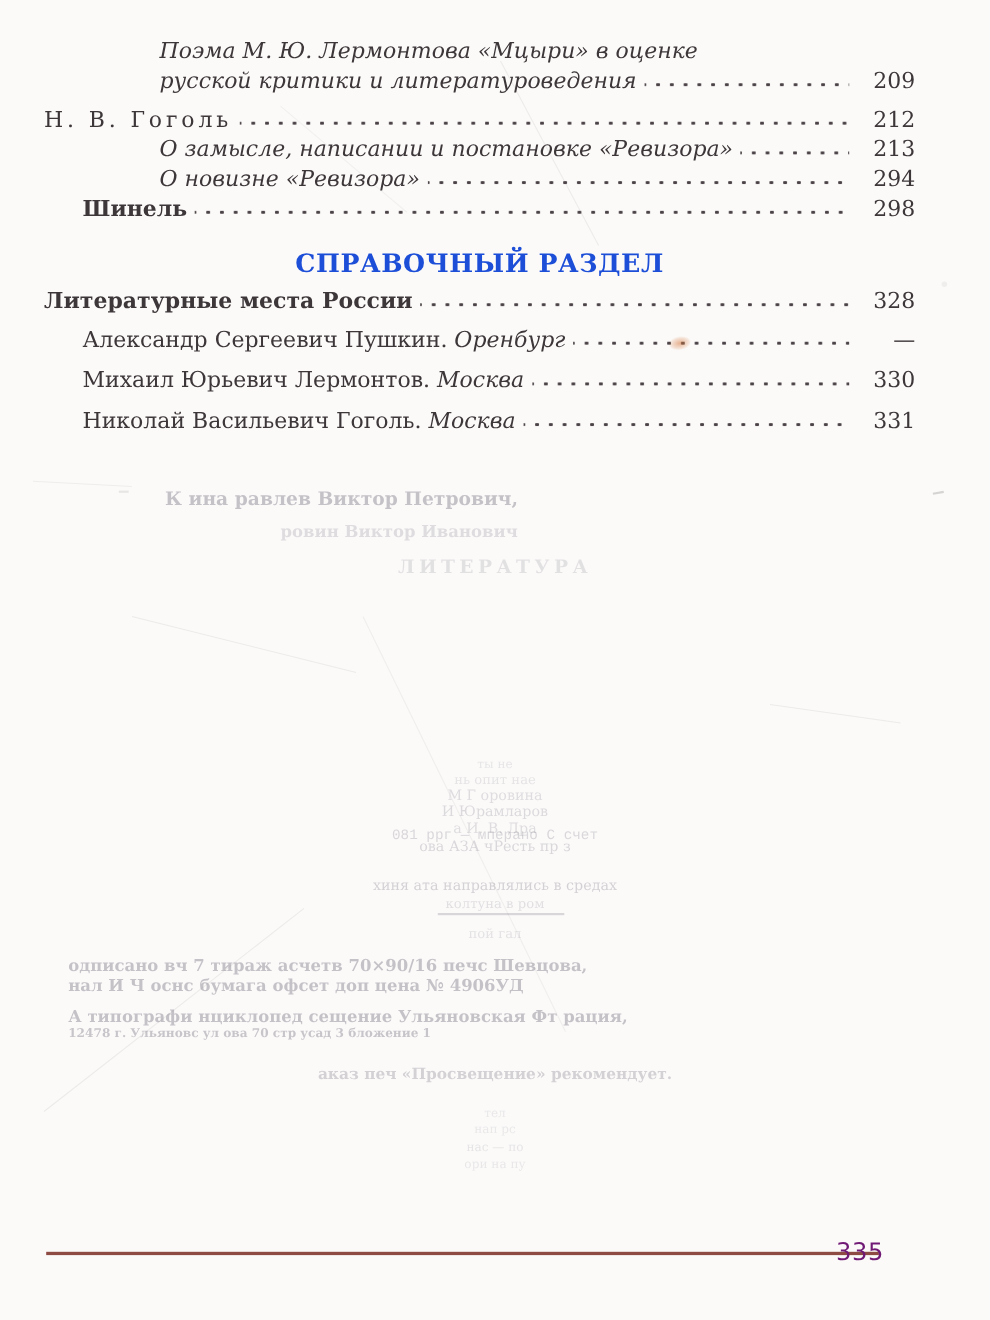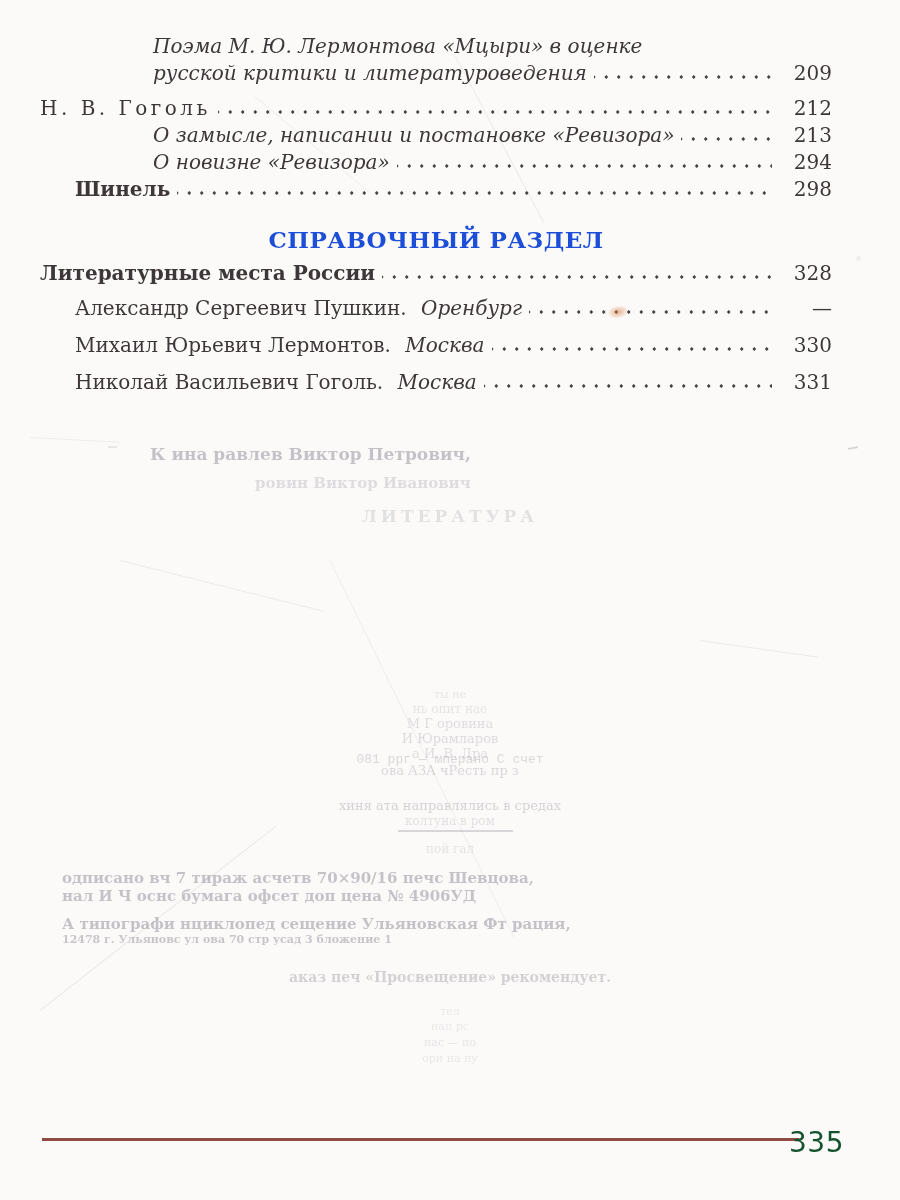--- a/index.html
+++ b/index.html
@@ -17,21 +17,21 @@
   .toc{
     position:absolute;left:40px;top:0;width:792px;padding-top:33px;
     color:#3e373a;font-size:20px;
   }
   .toc-row{display:flex;align-items:flex-end;line-height:27px;white-space:nowrap;}
   .indent-0{padding-left:0;}
   .indent-1{padding-left:35px;}
   .indent-2{padding-left:105px;}
   .gap-sm{margin-top:8px;}
   .gap-md{margin-top:10px;}
-  .st-italic{font-style:italic;margin-left:8px;}
+  .st-italic{font-style:italic;}
   .st-bold{font-weight:bold;}
   .st-spaced{letter-spacing:3.5px;}
   .title{flex:0 0 auto;}
   .leader{
     flex:1 1 auto;height:14px;margin:0 8px 4px 7px;
     background-image:radial-gradient(circle,#4b4347 1.55px,rgba(75,67,71,0) 1.8px);
     background-size:12.5px 8px;background-position:6px 60%;background-repeat:repeat-x;
   }
   .pg{flex:0 0 52px;text-align:right;}
   .section-heading{
@@ -51,23 +51,23 @@
   .crease{position:absolute;height:1px;background:rgba(120,110,110,0.10);transform-origin:left center;}
   .speck{position:absolute;background:rgba(120,112,115,0.28);}
   .smudge{
     position:absolute;left:608px;top:306px;width:20px;height:12px;border-radius:50%;
     background:radial-gradient(ellipse at center,rgba(215,120,60,0.55),rgba(215,120,60,0.15) 60%,rgba(215,120,60,0) 75%);
     filter:blur(0.6px);transform:rotate(-10deg);
   }
   
   .footer-rule{position:absolute;left:42px;top:1138px;width:757px;height:2.5px;background:#8e4b44;}
   .page-number{
-    position:absolute;left:789px;top:1126px;width:60px;
+    position:absolute;left:760px;top:1126px;width:60px;
     font-family:"DejaVu Sans","Liberation Sans",sans-serif;
-    font-size:28px;color:#14532d;letter-spacing:0.5px;
+    font-size:22px;color:#701a75;letter-spacing:0.5px;
   }
 </style>
 </head>
 <body>
 
 <div class="edge-strip"></div>
 
 <div class="toc">
   <div id="toc-pre">
       <div class="toc-row indent-2">

